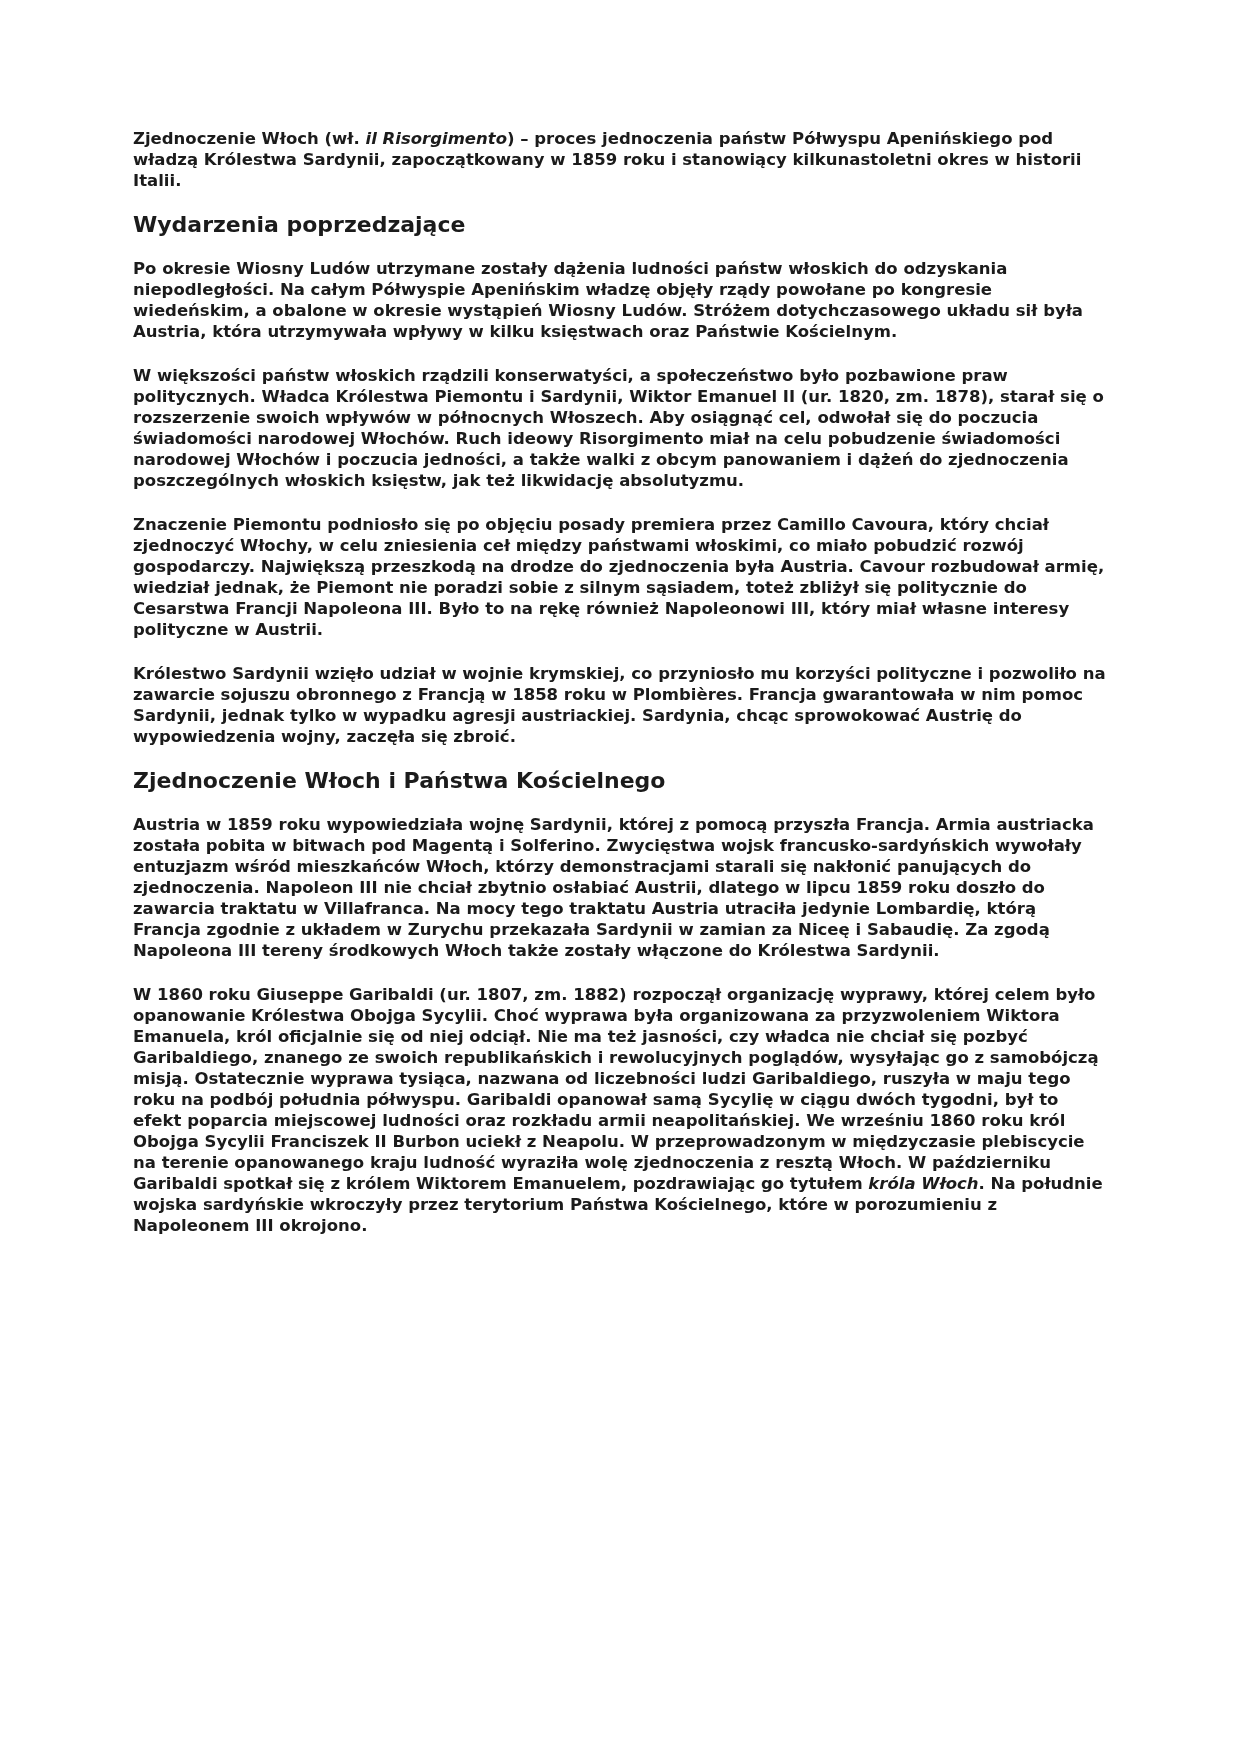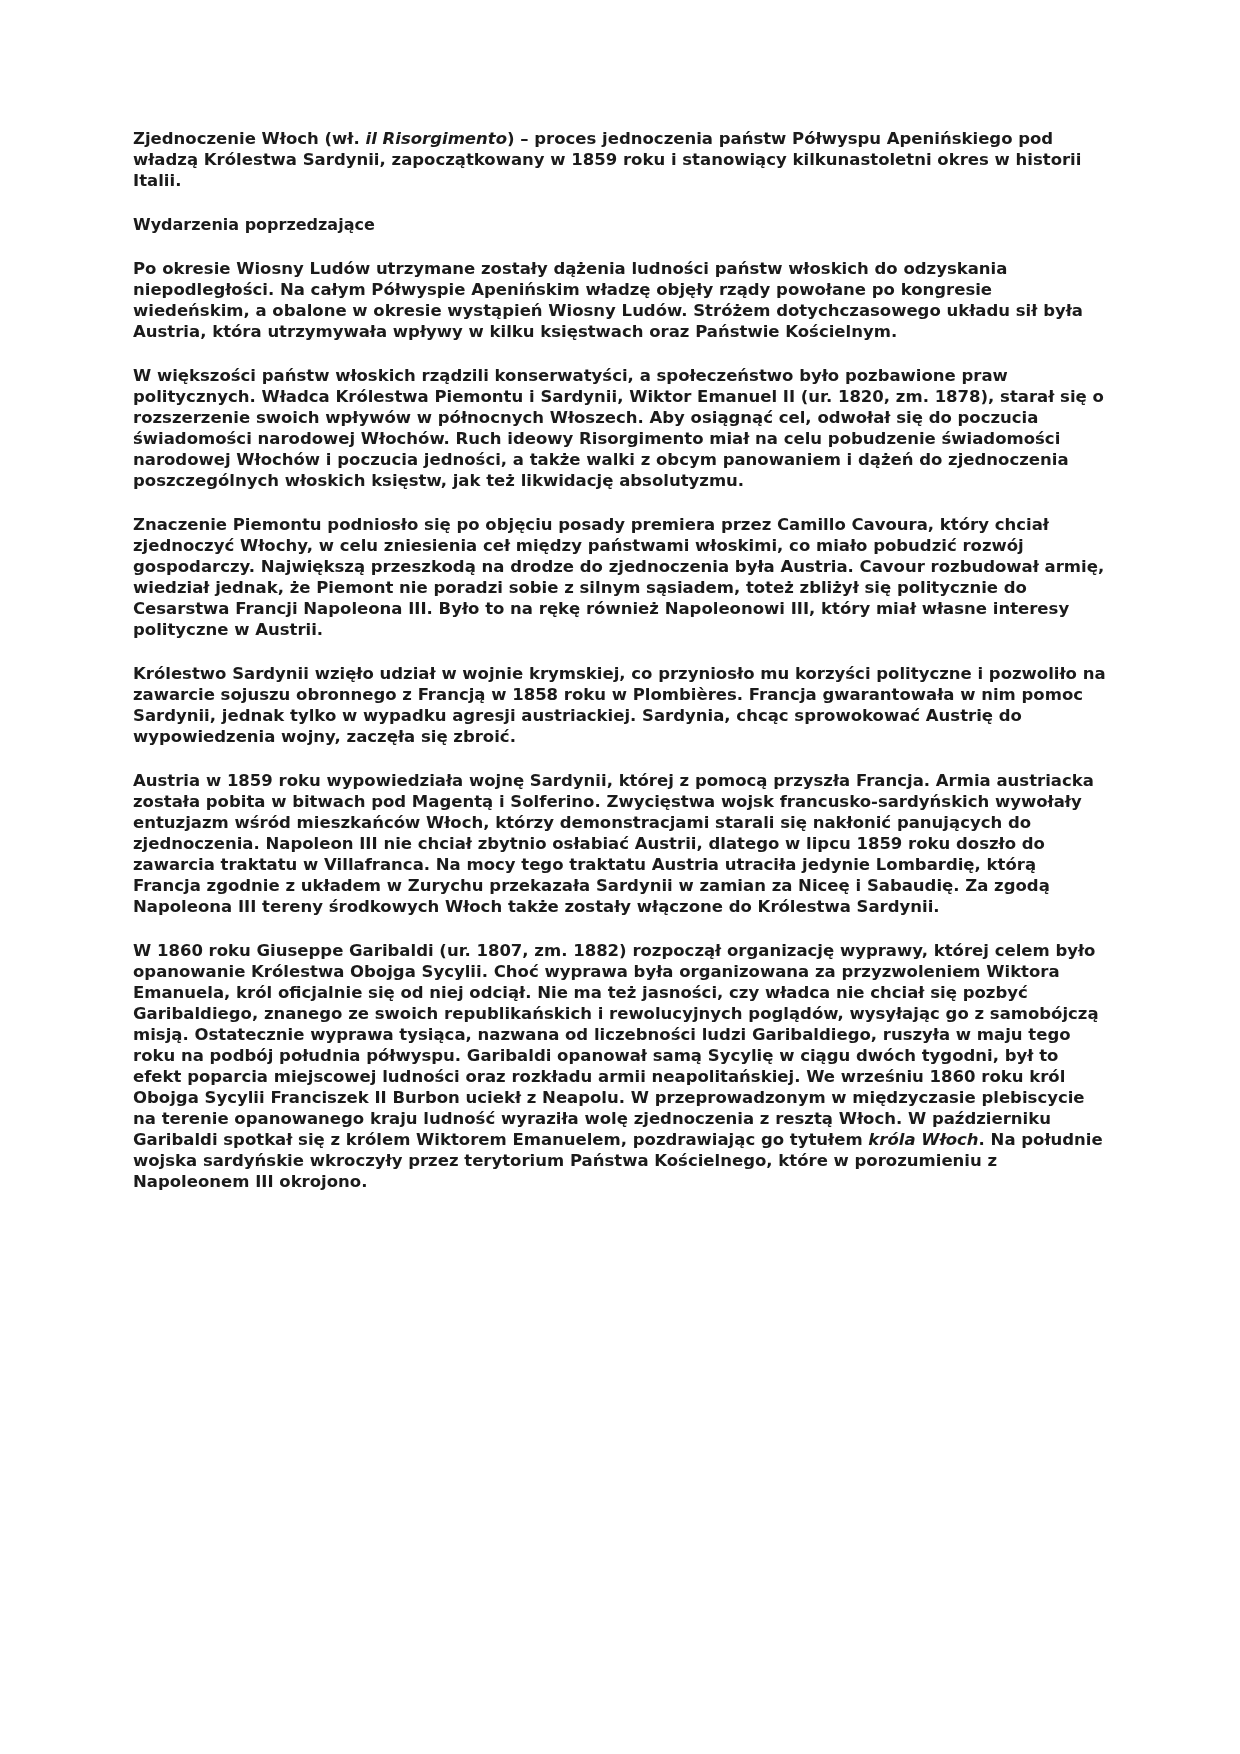--- a/index.html
+++ b/index.html
@@ -21,21 +21,21 @@
     font-weight: 700;
     color: #1b1b1b;
     -webkit-font-smoothing: antialiased;
   }
   .para {
     margin: 0 0 23px 0;
     text-align: left;
   }
   .heading {
     margin: 0 0 23px 0;
-    font-size: 16px;
+    font-size: 22px;
     line-height: 21px;
     font-weight: 700;
   }
   .i { font-style: italic; }
   .b { font-weight: 700; }
 </style>
 </head>
 <body>
 
 <div class="page">
@@ -45,19 +45,20 @@
   <h2 class="heading">Wydarzenia poprzedzające</h2>
 
   <p class="para">Po okresie Wiosny Ludów utrzymane zostały dążenia ludności państw włoskich do odzyskania niepodległości. Na całym Półwyspie Apenińskim władzę objęły rządy powołane po kongresie wiedeńskim, a obalone w okresie wystąpień Wiosny Ludów. Stróżem dotychczasowego układu sił była Austria, która utrzymywała wpływy w kilku księstwach oraz Państwie Kościelnym.</p>
 
   <p class="para">W większości państw włoskich rządzili konserwatyści, a społeczeństwo było pozbawione praw politycznych. Władca Królestwa Piemontu i Sardynii, Wiktor Emanuel II (ur. 1820, zm. 1878), starał się o rozszerzenie swoich wpływów w północnych Włoszech. Aby osiągnąć cel, odwołał się do poczucia świadomości narodowej Włochów. Ruch ideowy Risorgimento miał na celu pobudzenie świadomości narodowej Włochów i poczucia jedności, a także walki z obcym panowaniem i dążeń do zjednoczenia poszczególnych włoskich księstw, jak też likwidację absolutyzmu.</p>
 
   <p class="para">Znaczenie Piemontu podniosło się po objęciu posady premiera przez Camillo Cavoura, który chciał zjednoczyć Włochy, w celu zniesienia ceł między państwami włoskimi, co miało pobudzić rozwój gospodarczy. Największą przeszkodą na drodze do zjednoczenia była Austria. Cavour rozbudował armię, wiedział jednak, że Piemont nie poradzi sobie z silnym sąsiadem, toteż zbliżył się politycznie do Cesarstwa Francji Napoleona III. Było to na rękę również Napoleonowi III, który miał własne interesy polityczne w Austrii.</p>
 
   <p class="para">Królestwo Sardynii wzięło udział w wojnie krymskiej, co przyniosło mu korzyści polityczne i pozwoliło na zawarcie sojuszu obronnego z Francją w 1858 roku w Plombières. Francja gwarantowała w nim pomoc Sardynii, jednak tylko w wypadku agresji austriackiej. Sardynia, chcąc sprowokować Austrię do wypowiedzenia wojny, zaczęła się zbroić.</p>
 
+  <h2 class="heading">Zjednoczenie Włoch i Państwa Kościelnego</h2>
 
   <p class="para">Austria w 1859 roku wypowiedziała wojnę Sardynii, której z pomocą przyszła Francja. Armia austriacka została pobita w bitwach pod Magentą i Solferino. Zwycięstwa wojsk francusko-sardyńskich wywołały entuzjazm wśród mieszkańców Włoch, którzy demonstracjami starali się nakłonić panujących do zjednoczenia. Napoleon III nie chciał zbytnio osłabiać Austrii, dlatego w lipcu 1859 roku doszło do zawarcia traktatu w Villafranca. Na mocy tego traktatu Austria utraciła jedynie Lombardię, którą Francja zgodnie z układem w Zurychu przekazała Sardynii w zamian za Niceę i Sabaudię. Za zgodą Napoleona III tereny środkowych Włoch także zostały włączone do Królestwa Sardynii.</p>
 
   <p class="para"><span>W 1860 roku Giuseppe Garibaldi (ur. 1807, zm. 1882) rozpoczął organizację wyprawy, której celem było opanowanie Królestwa Obojga Sycylii. Choć wyprawa była organizowana za przyzwoleniem Wiktora Emanuela, król oficjalnie się od niej odciął. Nie ma też jasności, czy władca nie chciał się pozbyć Garibaldiego, znanego ze swoich republikańskich i rewolucyjnych poglądów, wysyłając go z samobójczą misją. Ostatecznie wyprawa tysiąca, nazwana od liczebności ludzi Garibaldiego, ruszyła w maju tego roku na podbój południa półwyspu. Garibaldi opanował samą Sycylię w ciągu dwóch tygodni, był to efekt poparcia miejscowej ludności oraz rozkładu armii neapolitańskiej. We wrześniu 1860 roku król Obojga Sycylii Franciszek II Burbon uciekł z Neapolu. W przeprowadzonym w międzyczasie plebiscycie na terenie opanowanego kraju ludność wyraziła wolę zjednoczenia z resztą Włoch. W październiku Garibaldi spotkał się z królem Wiktorem Emanuelem, pozdrawiając go tytułem </span><span class="i">króla Włoch</span><span>. Na południe wojska sardyńskie wkroczyły przez terytorium Państwa Kościelnego, które w porozumieniu z Napoleonem III okrojono.</span></p>
 
 
 </div>
 
 </body></html>

